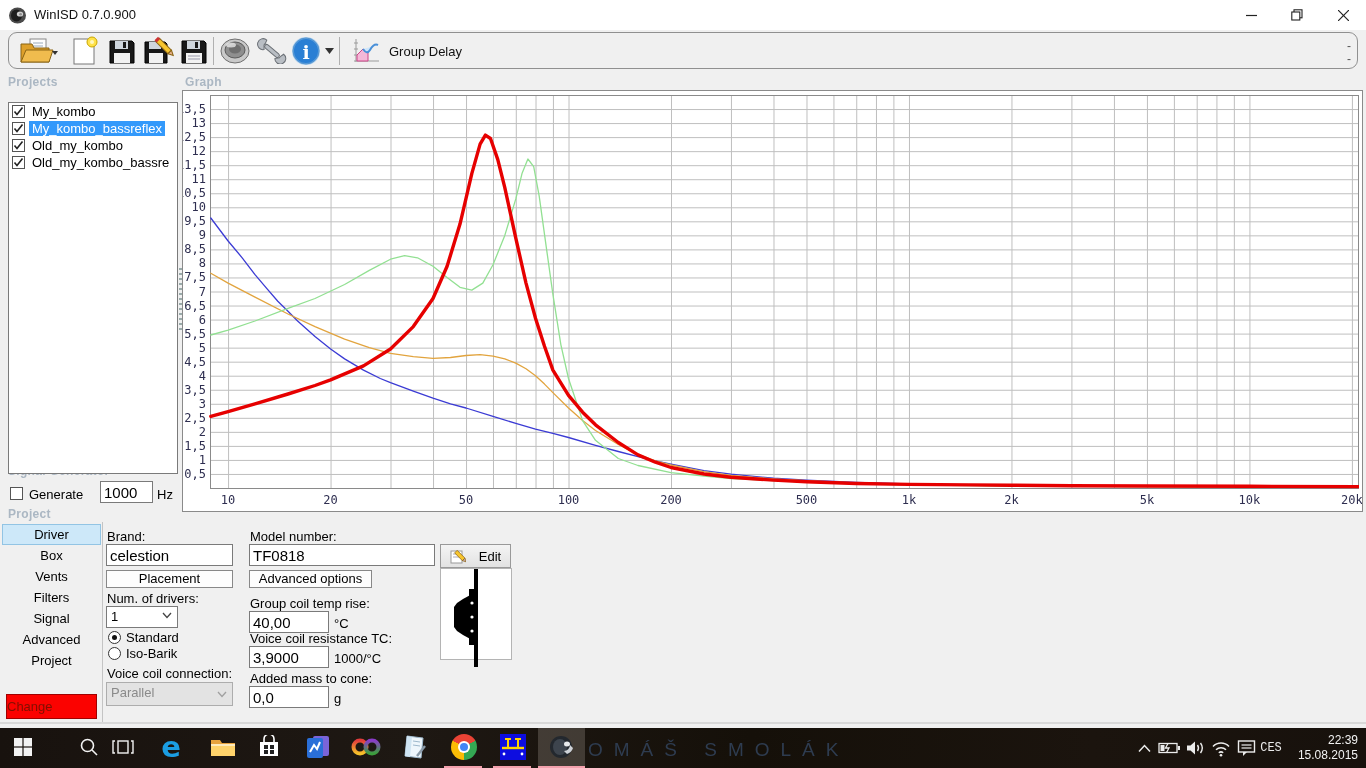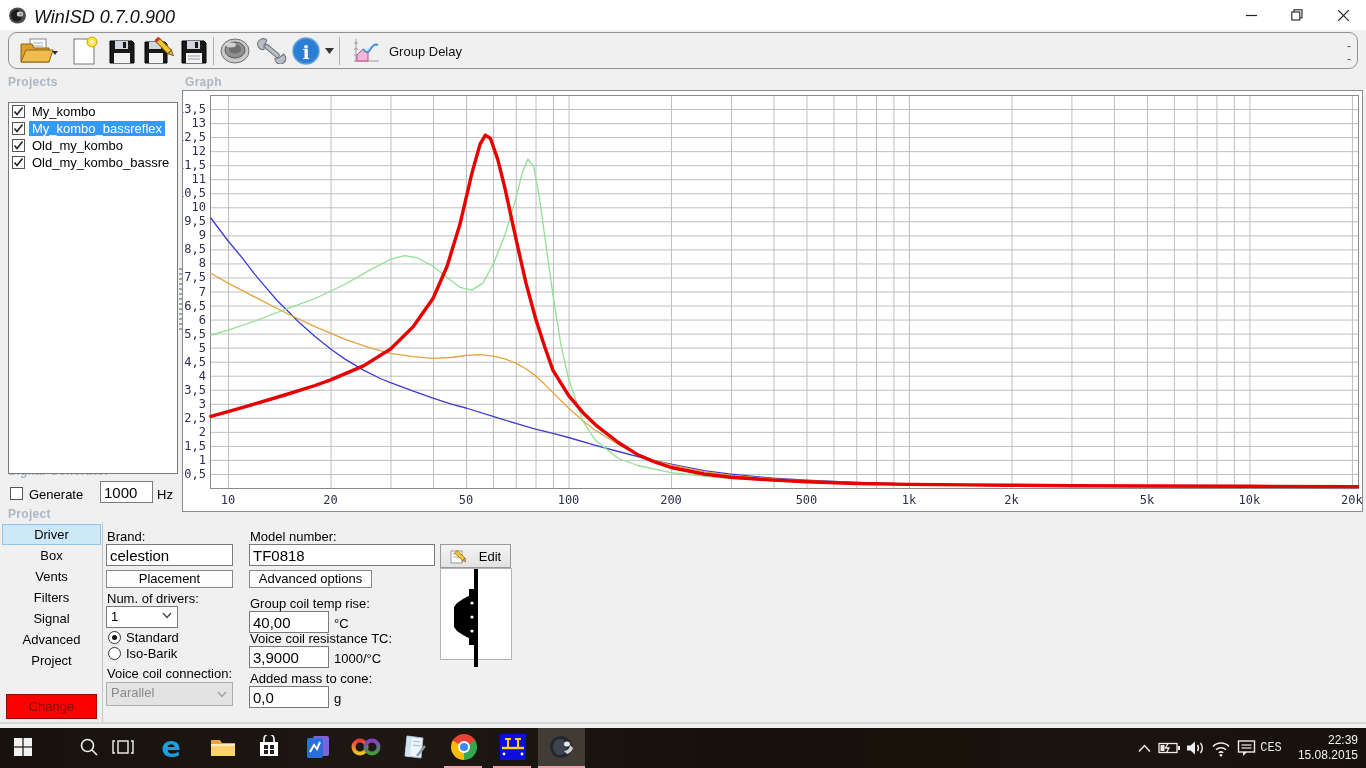--- a/index.html
+++ b/index.html
@@ -3,21 +3,21 @@
 <meta charset="utf-8">
 <style>
   * { margin:0; padding:0; box-sizing:border-box; }
   html,body { width:1366px; height:768px; overflow:hidden; }
   body { font-family:"Liberation Sans", sans-serif; background:#f0f0f0; }
   #root { position:relative; width:1366px; height:768px; background:#f0f0f0; }
   .abs { position:absolute; }
 
   
   #titlebar { position:absolute; left:0; top:0; width:1366px; height:30px; background:#ffffff; }
-  #title-text { position:absolute; left:34px; top:7px; font-size:18px; color:#111;font-style:italic; }
+  #title-text { position:absolute; left:34px; top:7px; font-size:13px; color:#111; }
   .winbtn { position:absolute; top:0; width:46px; height:30px; display:flex; align-items:center; justify-content:center; color:#222; }
 
   
   #toolbar { position:absolute; left:8px; top:32px; width:1350px; height:37px; border:1px solid #909090; border-radius:9px; background:#f0f0f0; }
   .tbtn { position:absolute; top:2px; height:32px; display:flex; align-items:center; justify-content:center; }
   .tsep { position:absolute; top:4px; width:1px; height:28px; background:#b0b0b0; }
   .tbl-dash { position:absolute; right:6px; color:#555; font-size:12px; line-height:10px; }
   #group-delay-label { font-size:13px; color:#111; margin-left:8px; white-space:nowrap; }
 
   
@@ -36,21 +36,21 @@
               background-image:repeating-linear-gradient(#9aa 0 2px, transparent 2px 5px); }
 
   
   .inp { border:1px solid #7a7a7a; background:#fff; font-family:"Liberation Sans",sans-serif; font-size:15px; padding:1px 3px; color:#000; }
   .plain-label { position:absolute; font-size:13px; color:#000; white-space:nowrap; }
 
   
   #project-tabs { position:absolute; left:2px; top:524px; width:99px; }
   .ptab { height:21px; line-height:20px; text-align:center; font-size:13px; color:#000; border:1px solid transparent; }
   .ptab.selected { background:#cde8f9; border:1px solid #92c4e4; }
-  #change-btn { position:absolute; left:6px; top:694px; width:91px; height:25px; background:#fb0200; border:1px solid #a00000; color:#801000; font-size:13px; text-align:center; line-height:23px; }
+  #change-btn { position:absolute; left:6px; top:694px; width:91px; height:25px; background:#fb0200; border:1px solid #a00000; color:#801000; font-size:13px; text-align:left; line-height:23px; }
 
   
   .flat-btn { position:absolute; background:#fdfdfd; border:1px solid #888; font-size:13px; text-align:center; color:#000; }
   .selectbox { position:absolute; background:#fff; border:1px solid #7a7a7a; font-size:13px; color:#000; padding:2px 4px; }
   .selectbox .chev { position:absolute; right:5px; top:5px; }
   .selectbox.disabled { background:#e3e3e3; color:#8a8a8a; border-color:#adadad; }
   .radio { position:absolute; width:13px; height:13px; border:1px solid #333; border-radius:50%; background:#fff; }
   .radio .dot { position:absolute; left:3px; top:3px; width:5px; height:5px; border-radius:50%; background:#111; }
   #edit-btn { position:absolute; left:440px; top:544px; width:71px; height:24px; background:linear-gradient(#f4f4f4,#e2e2e2); border:1px solid #999; display:flex; align-items:center; justify-content:center; gap:13px; font-size:13px; color:#000; }
   #driver-pic { position:absolute; left:440px; top:568px; width:72px; height:92px; background:#fff; border:1px solid #b4b4b4; }
@@ -428,20 +428,21 @@
       <rect x="28" y="20" width="5" height="56" fill="#000"></rect>
       <circle cx="31" cy="34" r="1.6" fill="#fff"></circle>
       <circle cx="31" cy="48" r="1.6" fill="#fff"></circle>
       <circle cx="31" cy="62" r="1.6" fill="#fff"></circle>
     </svg>
   </div>
 
   <div id="window-bottom-line"></div>
 
   <div id="taskbar">
+    <span id="wallpaper-text">OMÁŠ SMOLÁK</span>
 
     <div class="tb-icon" style="left:6px">
       <svg width="18" height="18" viewBox="0 0 18 18">
         <rect x="0" y="0" width="8.4" height="8.4" fill="#f2f2f2"></rect>
           <rect x="9.6" y="0" width="8.4" height="8.4" fill="#f2f2f2"></rect>
         <rect x="0" y="9.6" width="8.4" height="8.4" fill="#f2f2f2"></rect>
           <rect x="9.6" y="9.6" width="8.4" height="8.4" fill="#f2f2f2"></rect>
       </svg>
     </div>
     <div class="tb-icon" style="left:72px">

